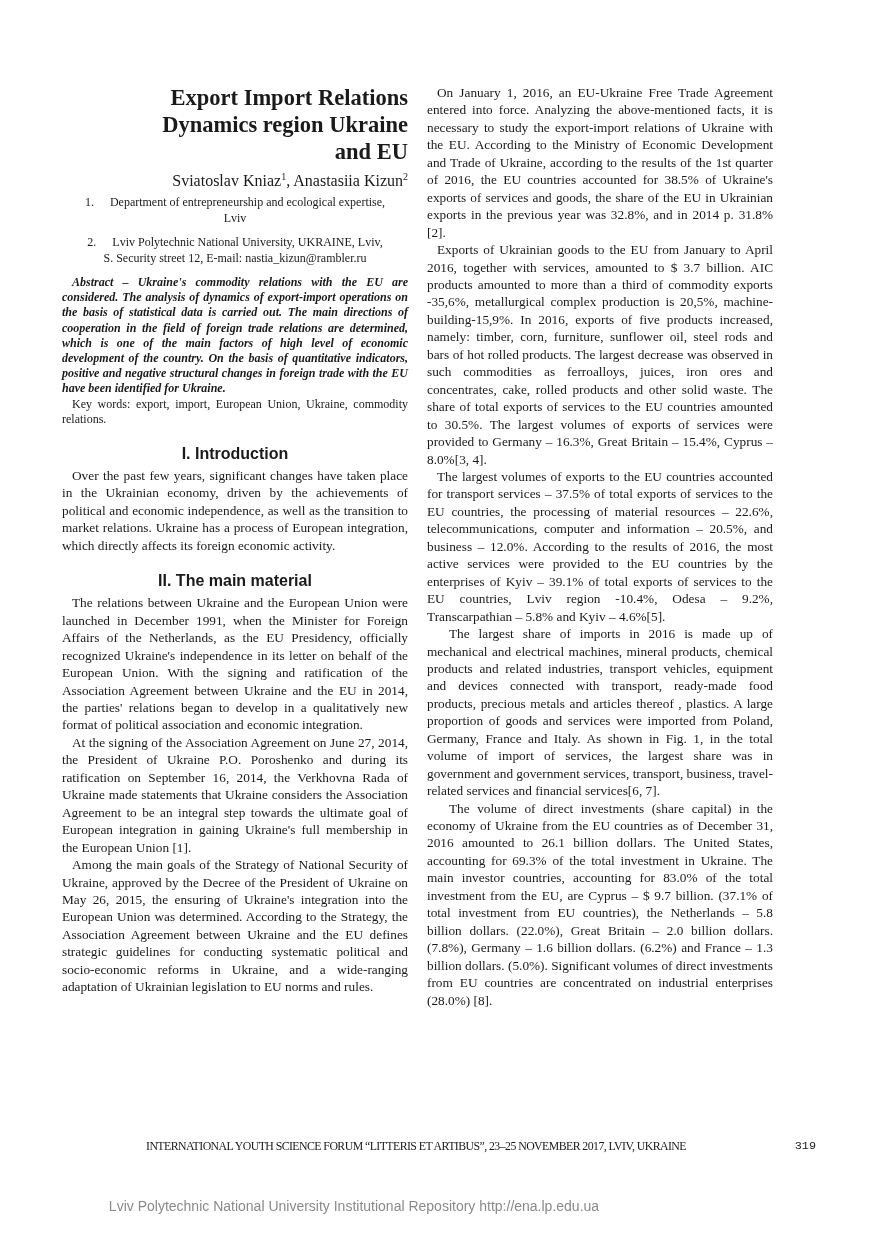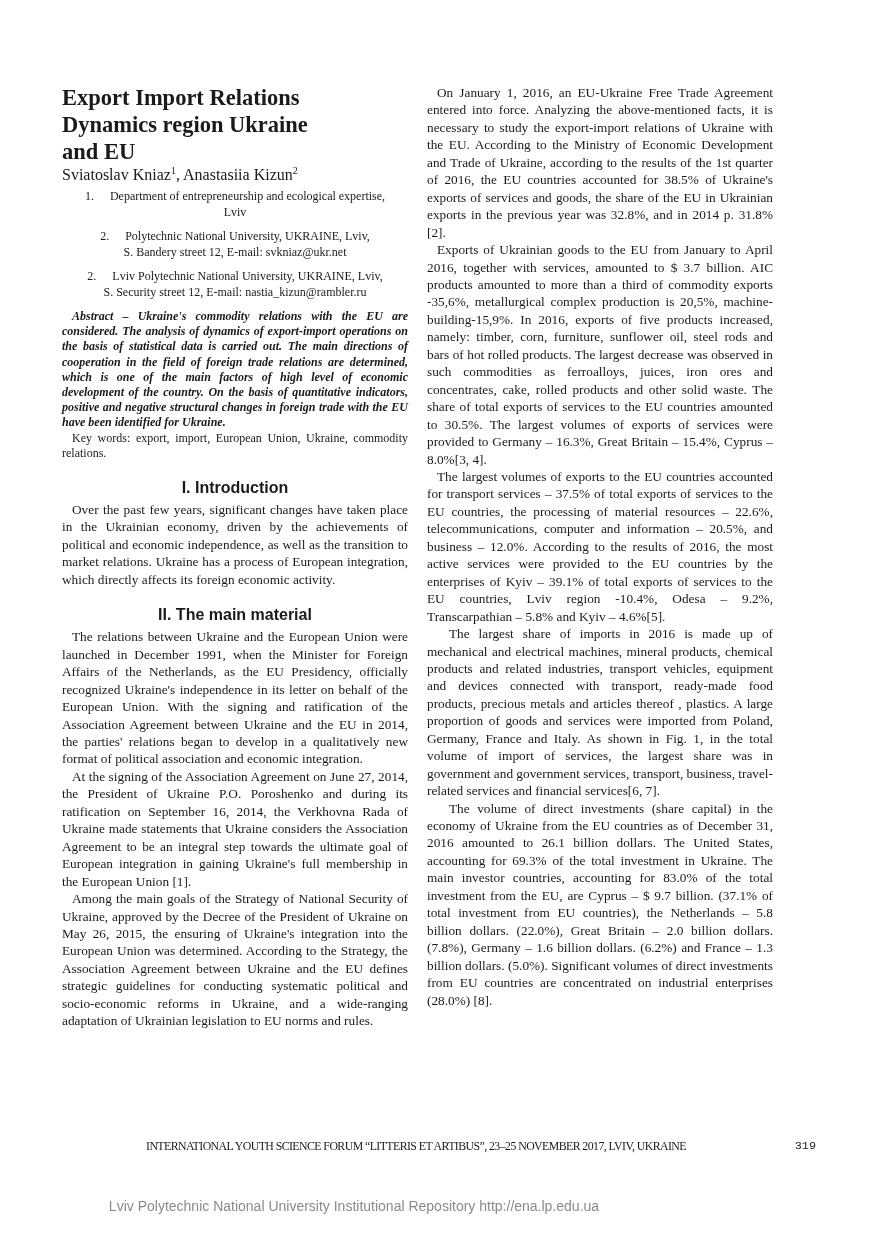--- a/index.html
+++ b/index.html
@@ -1,22 +1,22 @@
 <!DOCTYPE html>
 <html><head>
 <meta charset="utf-8">
 <style>
   * { margin: 0; padding: 0; box-sizing: border-box; }
   html, body { width: 876px; height: 1240px; background: #ffffff; }
   body { position: relative; overflow: hidden; color: #1a1a1a; font-family: "Liberation Serif", "DejaVu Serif", serif; }
   .col { position: absolute; top: 84px; font-size: 13.3px; line-height: 17.45px; text-align: justify; }
   .col-left { left: 62px; width: 346px; }
   .col-right { left: 427px; width: 346px; }
-  .title { font-weight: bold; font-size: 22.5px; line-height: 27px; text-align: left; margin-top: 0; }
-  .authors { text-align: left; font-size: 16px; line-height: 20px; }
+  .title { font-weight: bold; font-size: 22.5px; line-height: 27px; text-align: right; margin-top: 0; }
+  .authors { text-align: right; font-size: 16px; line-height: 20px; margin-top: 6px; }
   .authors sup { font-size: 10px; vertical-align: 6px; line-height: 0; }
   .affil { font-size: 12px; line-height: 15.5px; text-align: center; margin-top: 4px; }
   .affil .num { display: inline-block; margin-right: 16px; }
   .affil-1 { }
   .affil-2 { margin-top: 9px; }
   .affil-3 { margin-top: 9px; }
   .abstract { font-weight: bold; font-style: italic; font-size: 12px; line-height: 15.2px; margin-top: 9px; text-indent: 10px; }
   .keywords { font-size: 12px; line-height: 15.2px; text-indent: 10px; }
   .section-head { font-family: "Liberation Sans", "DejaVu Sans", sans-serif; font-size: 16px; line-height: 20px; text-align: center; margin-top: 17px; margin-bottom: 3px; }
   .para { text-indent: 10px; }
@@ -37,24 +37,20 @@
   </h1>
 
   <div class="authors">
     <span>Sviatoslav Kniaz</span><sup>1</sup><span>, </span><span>Anastasiia Kizun</span><sup>2</sup>
   </div>
 
   <div class="affil affil-1">
     <span class="num">1.</span><span>Department of entrepreneurship and ecological expertise,</span><br>
     <span>Lviv</span>
   </div>
-  <div class="affil affil-2">
-    <span class="num">2.</span><span>Polytechnic National University, UKRAINE, Lviv,</span><br>
-    <span>S. Bandery street 12, E-mail: svkniaz@ukr.net</span>
-  </div>
   <div class="affil affil-3">
     <span class="num">2.</span><span>Lviv Polytechnic National University, UKRAINE, Lviv,</span><br>
     <span>S. Security street 12, E-mail: nastia_kizun@rambler.ru</span>
   </div>
 
   <p class="abstract">Abstract – Ukraine's commodity relations with the EU are considered. The analysis of dynamics of export-import operations on the basis of statistical data is carried out. The main directions of cooperation in the field of foreign trade relations are determined, which is one of the main factors of high level of economic development of the country. On the basis of quantitative indicators, positive and negative structural changes in foreign trade with the EU have been identified for Ukraine.</p>
   <p class="keywords">Key words: export, import, European Union, Ukraine, commodity relations.</p>
 
   <h2 class="section-head">I. Introduction</h2>
   <p class="para">Over the past few years, significant changes have taken place in the Ukrainian economy, driven by the achievements of political and economic independence, as well as the transition to market relations. Ukraine has a process of European integration, which directly affects its foreign economic activity.</p>

